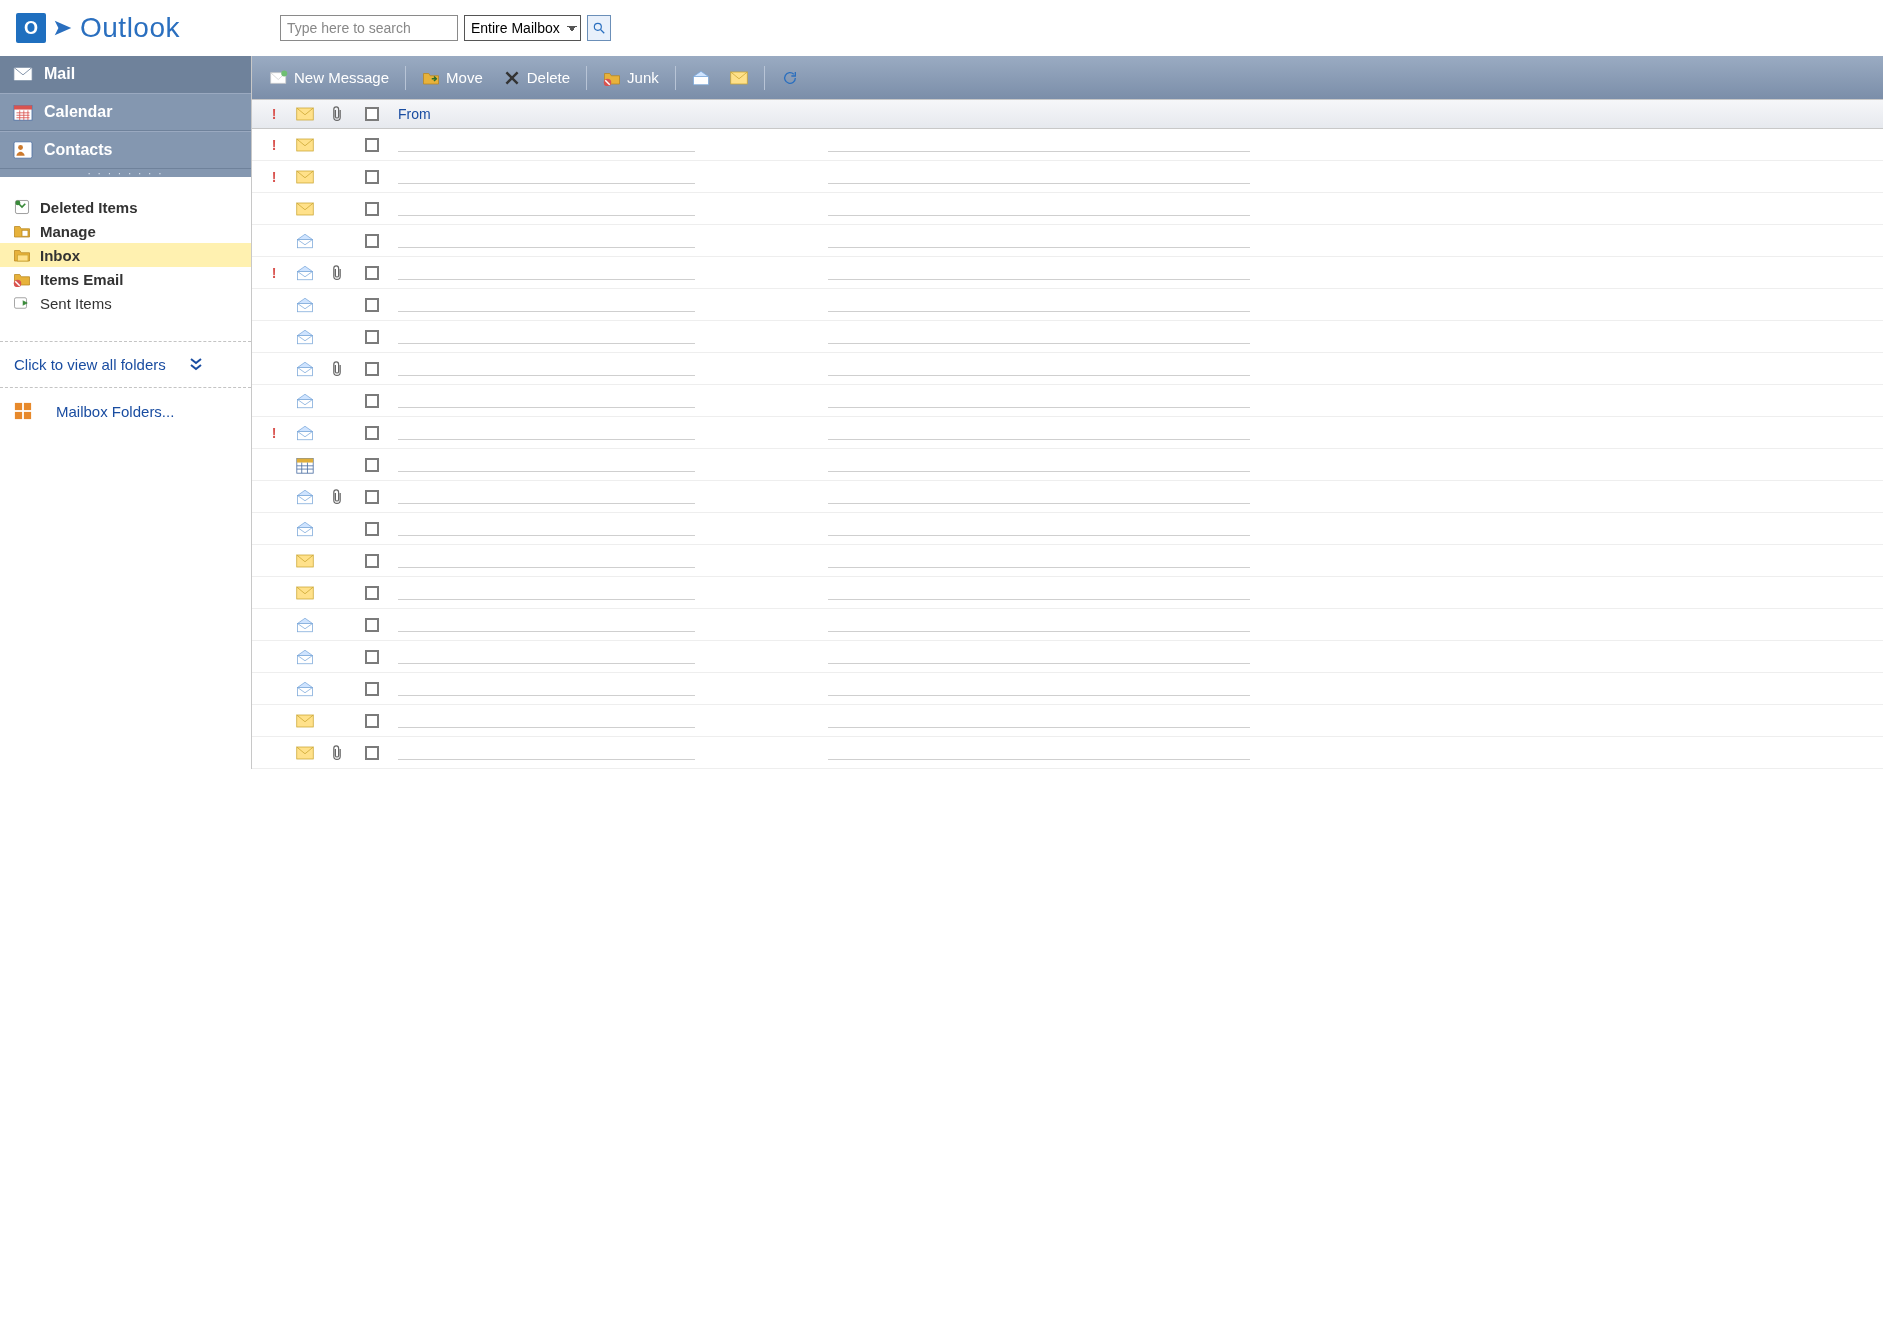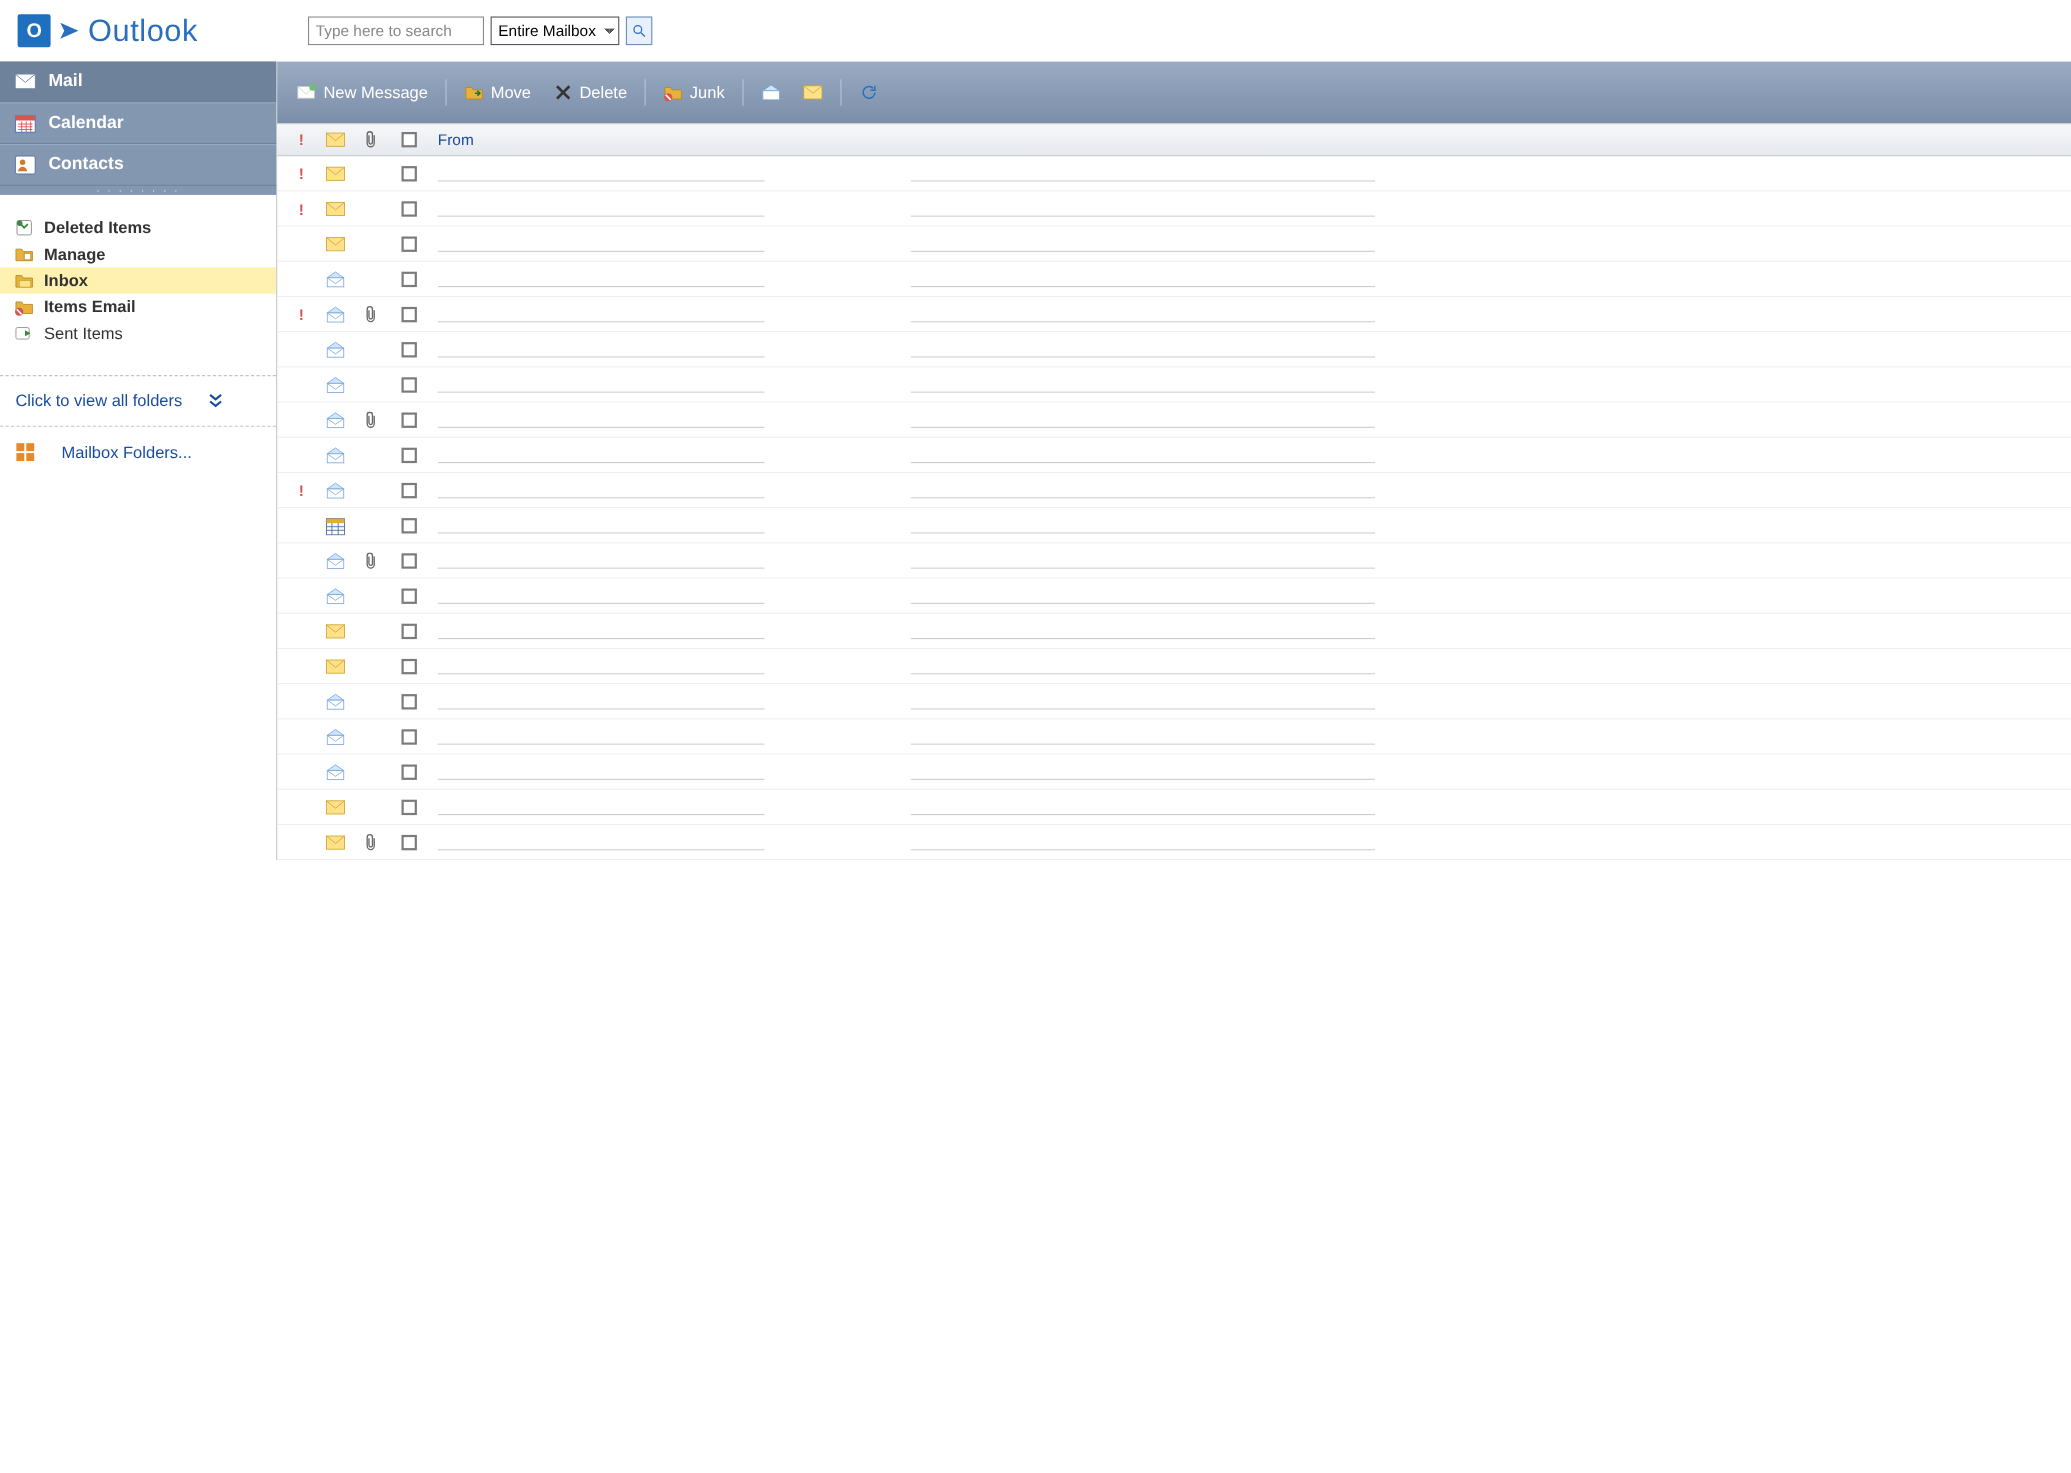--- a/index.html
+++ b/index.html
@@ -24,21 +24,21 @@
     display:flex;align-items:center;justify-content:center;
     font-weight:bold;font-size:18px;border-radius:2px;
   }
   .outlook-logo .logo-flag {
     width:22px;height:26px;display:inline-block;
   }
   .outlook-logo .logo-flag svg{width:22px;height:26px;}
   .outlook-logo .logo-text { color:#2a6fbf; font-size:28px; font-weight:400; letter-spacing:0.5px;}
   .search-cluster { display:flex; align-items:center; gap:6px; margin-left:84px;}
   .search-input {
-    width: 160px; height: 26px; padding: 2px 6px;
+    width: 178px; height: 26px; padding: 2px 6px;
     border: 1px solid #8a8a8a; color:#555; font-size:14px;
   }
   .search-input::placeholder{color:#888;}
   .scope-select {
     height:26px; border:1px solid #555; padding:2px 20px 2px 6px;
     font-size:14px; appearance:none; background:#fff;
     background-image: linear-gradient(45deg,transparent 50%,#555 50%),linear-gradient(-45deg,transparent 50%,#555 50%);
     background-position: right 8px top 10px, right 3px top 10px;
     background-size:5px 5px;
     background-repeat:no-repeat;
@@ -69,21 +69,21 @@
   }
   .folder-row.bold{font-weight:700;}
   .folder-row.selected{background:#fff1b0;}
   .folder-icon{width:20px;height:18px;display:inline-flex;align-items:center;justify-content:center;}
   .side-sep{border-top:1px dashed #c4c4c4;margin:8px 0;}
   .side-link{color:#1a4da1;display:flex;align-items:center;gap:24px;padding:6px 14px;font-size:15px;cursor:pointer;}
   .side-link .chev{color:#1a4da1;}
   
   .content{flex:1;min-width:0;}
   .toolbar{
-    display:flex;align-items:center;gap:4px;height:56px;
+    display:flex;align-items:center;gap:4px;height:43px;
     background:linear-gradient(#9aabc2,#7b8ea9);
     padding:0 10px;color:#fff;font-size:15px;
   }
   .tb-btn{display:flex;align-items:center;gap:6px;padding:3px 8px;cursor:pointer;}
   .tb-sep{width:1px;height:24px;background:#b8c4d6;margin:0 4px;}
   .tb-icon{width:18px;height:18px;display:inline-flex;align-items:center;justify-content:center;}
   
   .mail-header,.mail-row{
     display:grid;
     grid-template-columns:28px 34px 30px 40px 430px 1fr;

